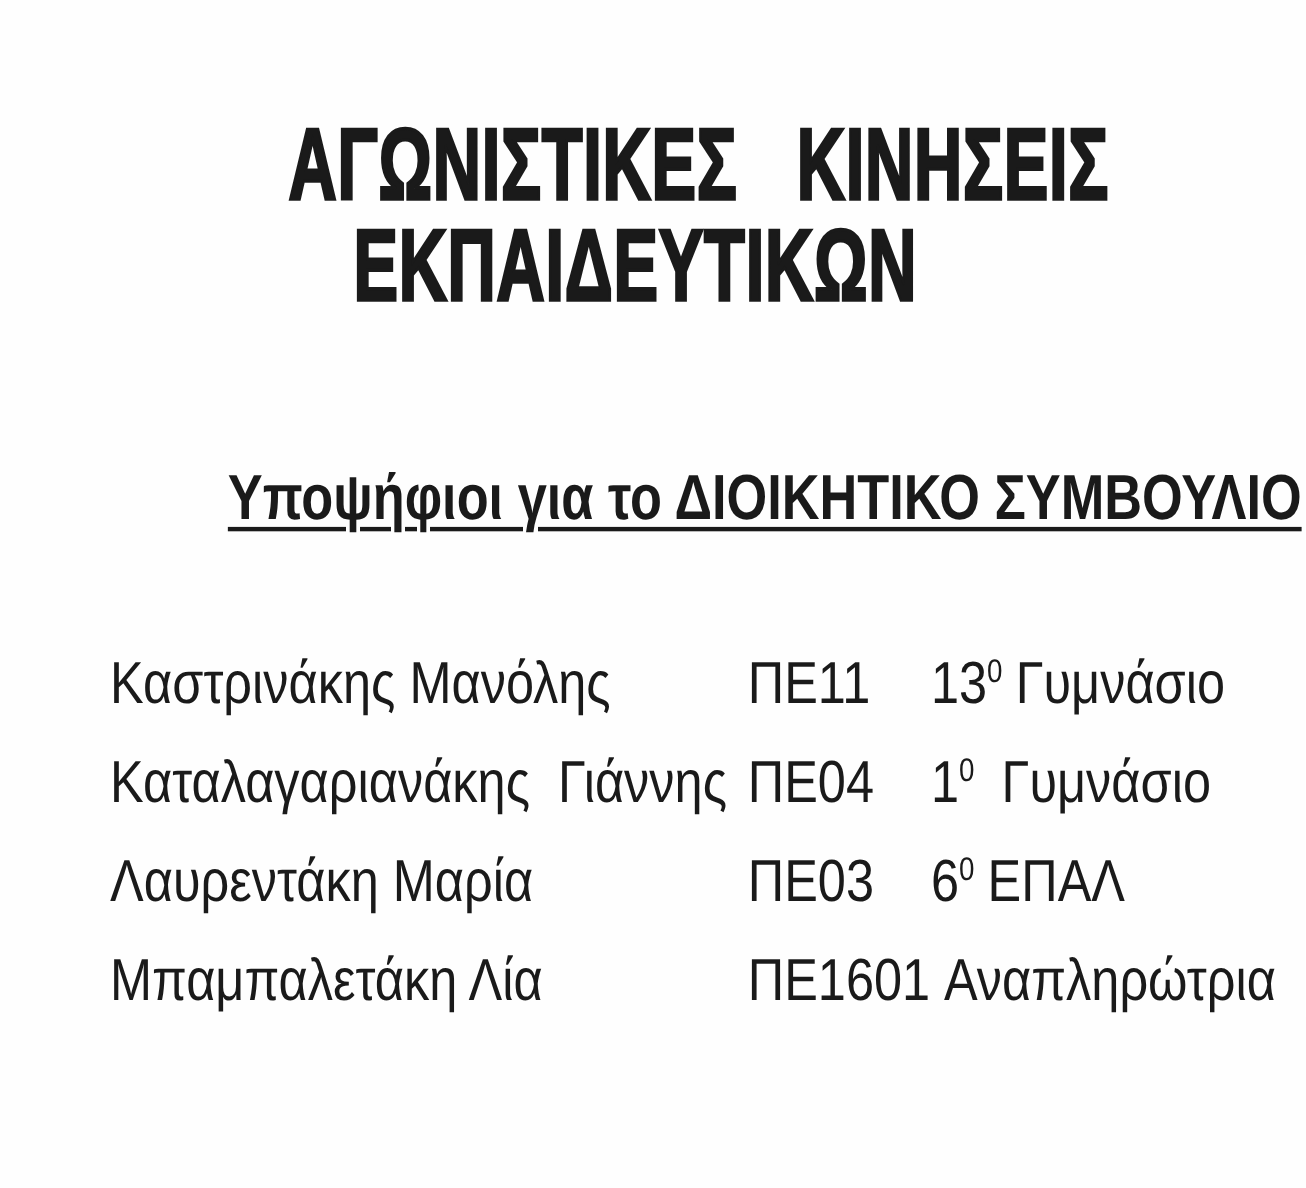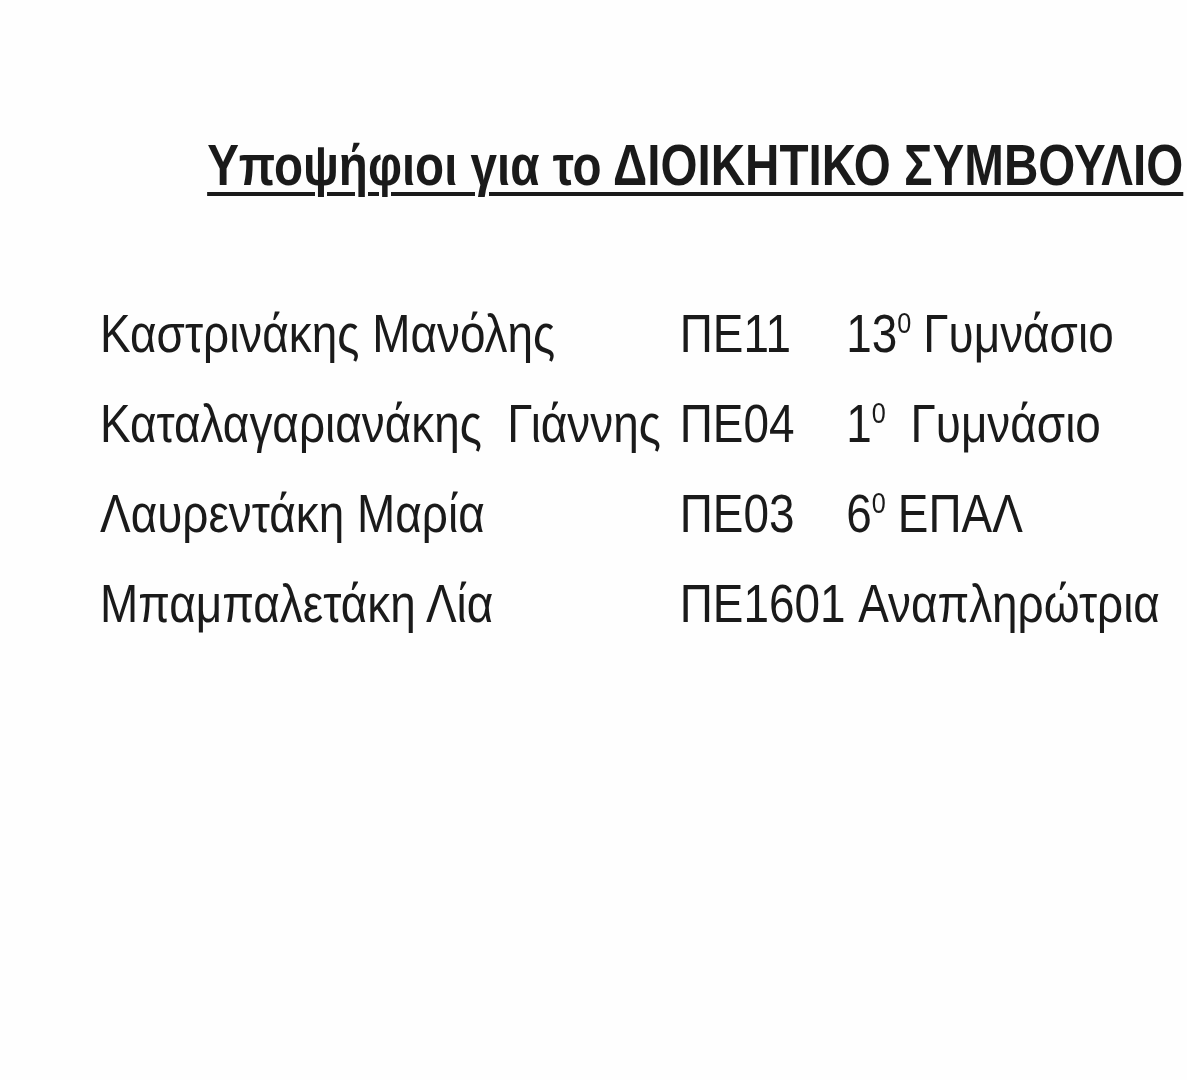--- a/index.html
+++ b/index.html
@@ -72,20 +72,24 @@
     line-height: 0;
   }
   .school-name { margin-left: 14px; }
 </style>
 </head>
 <body>
 
 <div class="page">
   <div class="content">
 
+    <div class="title-block">
+      <span class="title-line">ΑΓΩΝΙΣΤΙΚΕΣ ΚΙΝΗΣΕΙΣ</span>
+      <span class="title-line">ΕΚΠΑΙΔΕΥΤΙΚΩΝ</span>
+    </div>
 
     <div class="subtitle-wrap">
       <span class="subtitle">Υποψήφιοι για το ΔΙΟΙΚΗΤΙΚΟ ΣΥΜΒΟΥΛΙΟ</span>
     </div>
 
     <div class="rows">
 
       <div class="row">
         <span class="cell-name">Καστρινάκης Μανόλης</span>
         <span class="cell-code">ΠΕ11</span>

